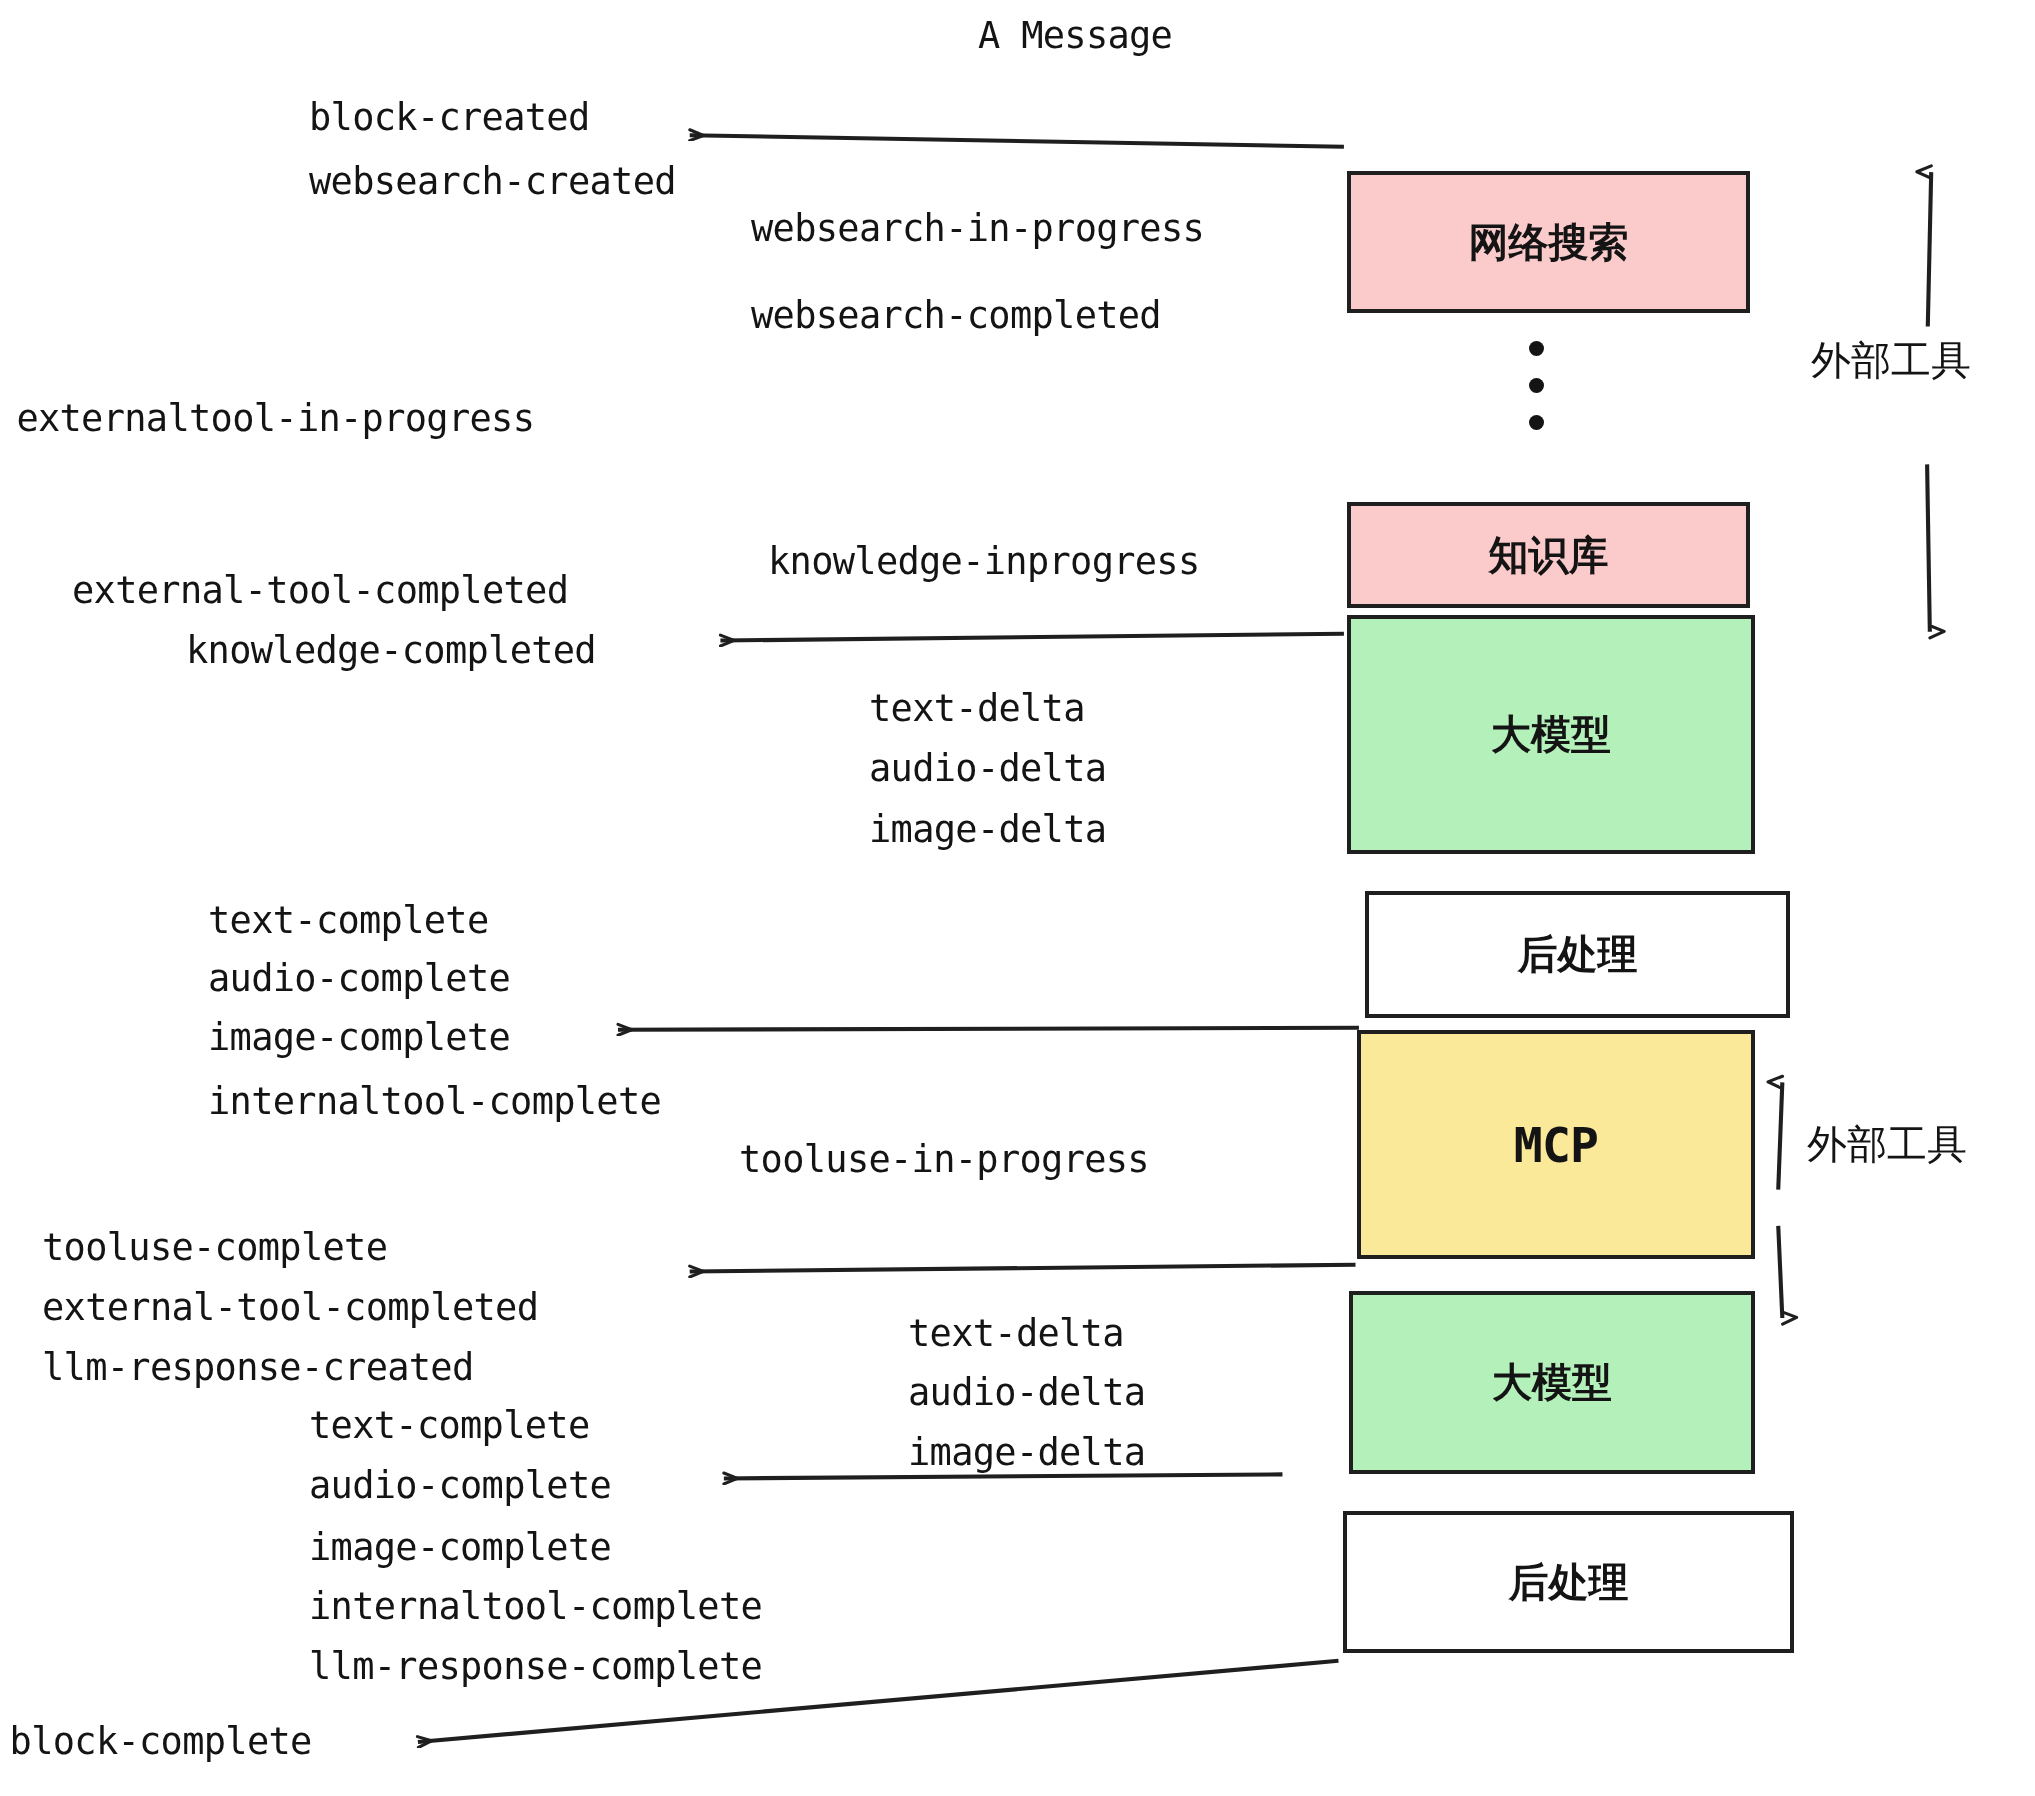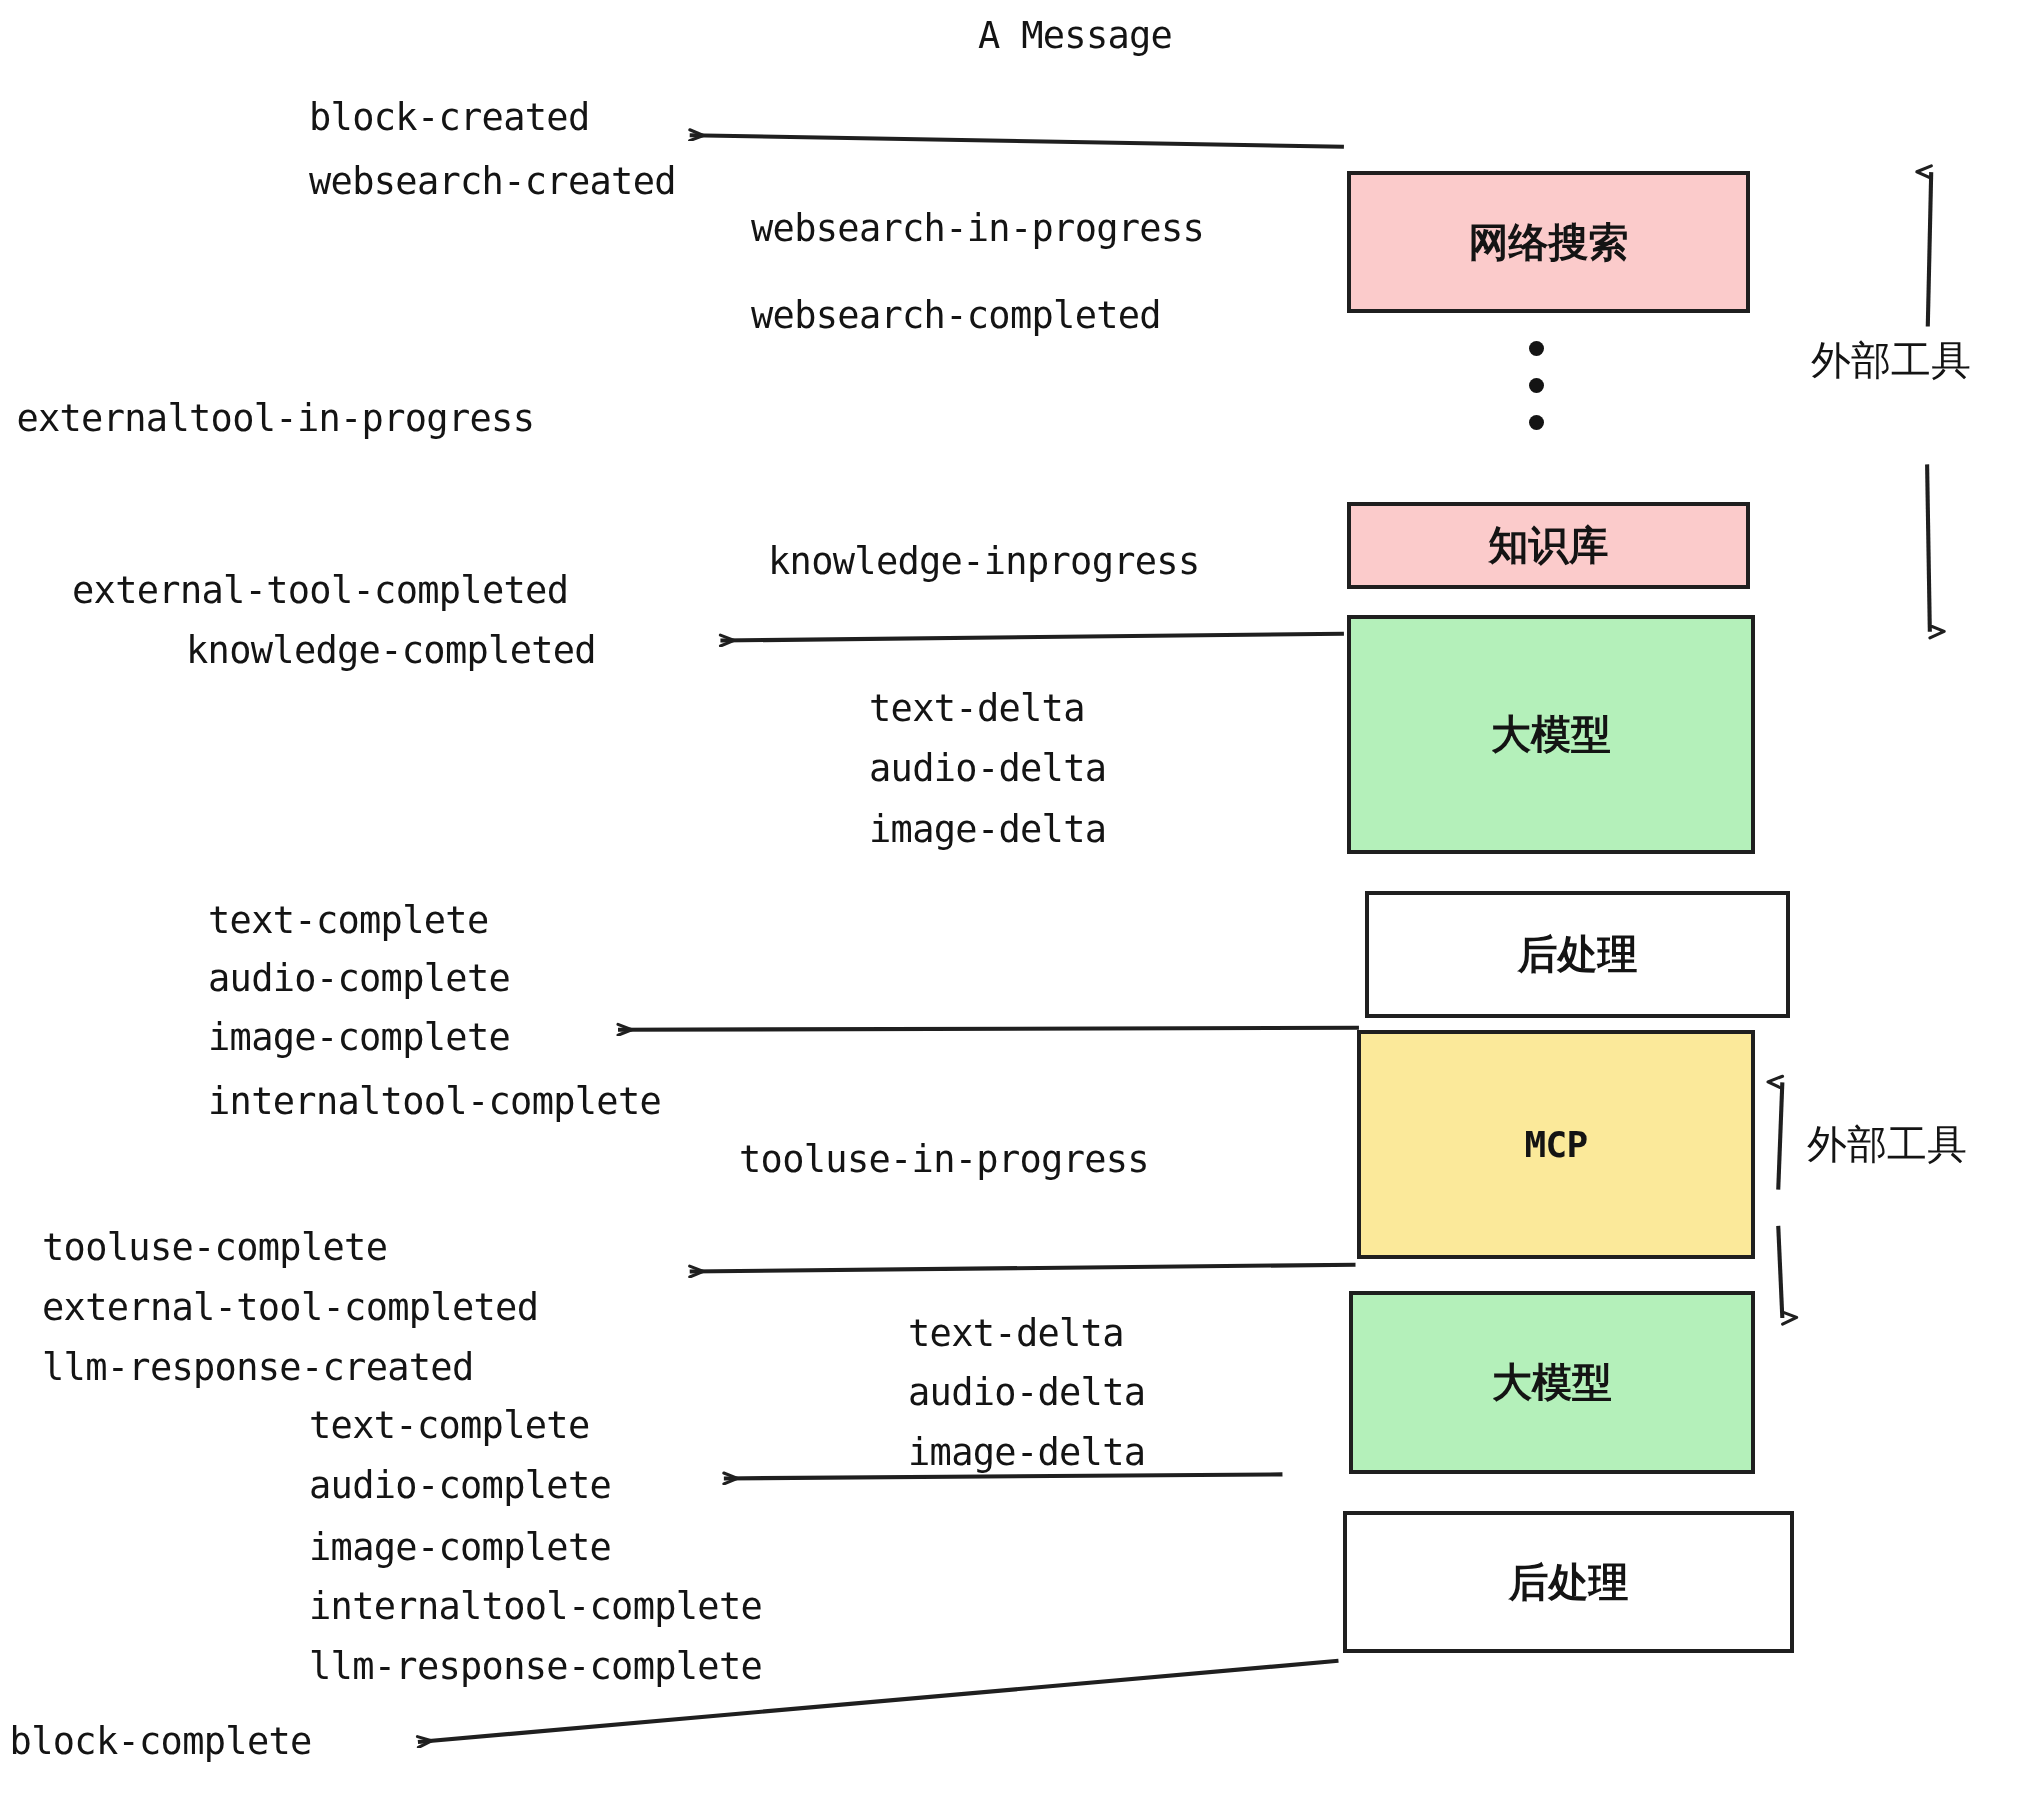--- a/index.html
+++ b/index.html
@@ -37,21 +37,21 @@
   }
   .box .boxtext{
     font-family:"DejaVu Sans","Liberation Sans",sans-serif;
     font-size:40px;
     color:#141414;
     font-weight:700;
     white-space:nowrap;
   }
   .box.mcp .boxtext{
     font-family:"DejaVu Sans Mono","Liberation Mono",monospace;
-    font-size:36px;
+    font-size:48px;
     font-weight:700;
     letter-spacing:-0.7px;
   }
   .sidelbl{
     position:absolute;
     font-family:"DejaVu Sans","Liberation Sans",sans-serif;
     font-size:40px;
     color:#141414;
     white-space:nowrap;
   }
@@ -129,21 +129,21 @@
   <div class="box" style="left:1347px;top:171px;width:403px;height:142px;background:#fbcbcb;">
     <span class="boxtext">网络搜索</span>
   </div>
 
   <div class="dots" style="left:1529px;top:341px;">
     <span></span>
       <span></span>
       <span></span>
   </div>
 
-  <div class="box" style="left:1347px;top:502px;width:403px;height:87px;background:#fbcbcb;">
+  <div class="box" style="left:1347px;top:502px;width:403px;height:106px;background:#fbcbcb;">
     <span class="boxtext">知识库</span>
   </div>
 
   <div class="box" style="left:1347px;top:615px;width:408px;height:239px;background:#b4f0ba;">
     <span class="boxtext">大模型</span>
   </div>
 
   <div class="box" style="left:1365px;top:891px;width:425px;height:127px;background:#ffffff;">
     <span class="boxtext">后处理</span>
   </div>

